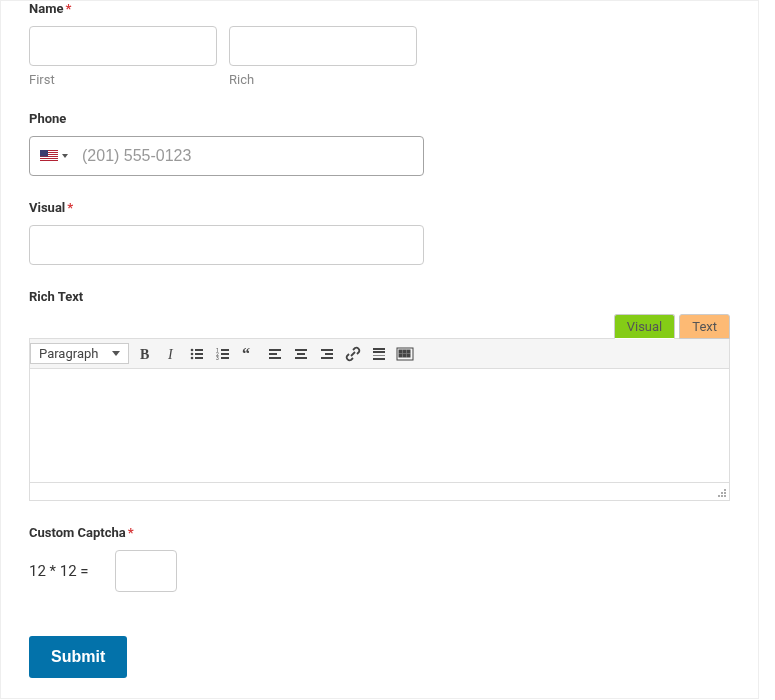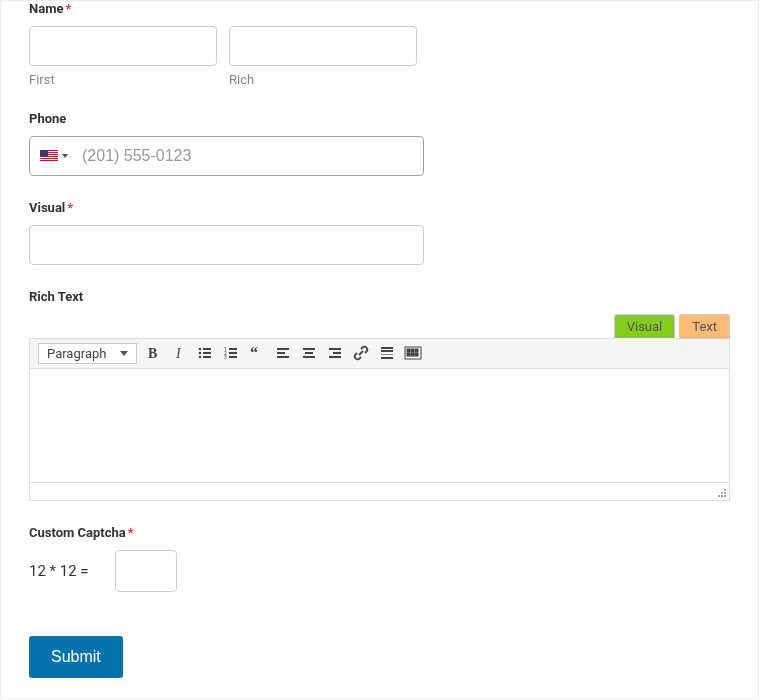--- a/index.html
+++ b/index.html
@@ -122,25 +122,25 @@
       border-top-left-radius: 3px;
       border-top-right-radius: 3px;
       color: #555;
     }
     .rt-tab.active {
       background: #84cc16;
       border-bottom-color: #fff;
     }
     .toolbar {
       display: flex;
-      align-items: flex-start;
+      align-items: center;
       gap: 6px;
       border: 1px solid #ddd;
       background: #f5f5f5;
-      padding: 4px 8px;
+      padding: 4px 0;
     }
     .format-select {
       display: flex;
       align-items: center;
       gap: 14px;
       border: 1px solid #ccc;
       background: #fff;
       padding: 2px 8px;
       font-size: 13px;
       color: #444;
@@ -200,21 +200,21 @@
       border-radius: 4px;
       padding: 6px 8px;
       font-size: 15px;
     }
     .submit-btn {
       background: #0372aa;
       color: #fff;
       border: none;
       padding: 12px 22px;
       font-size: 16px;
-      font-weight: 400;
+      font-weight: 700;
       border-radius: 3px;
       cursor: pointer;
       margin-top: 20px;
     }
   </style>
 </head>
 <body>
 
 <div class="form-wrapper">
 

